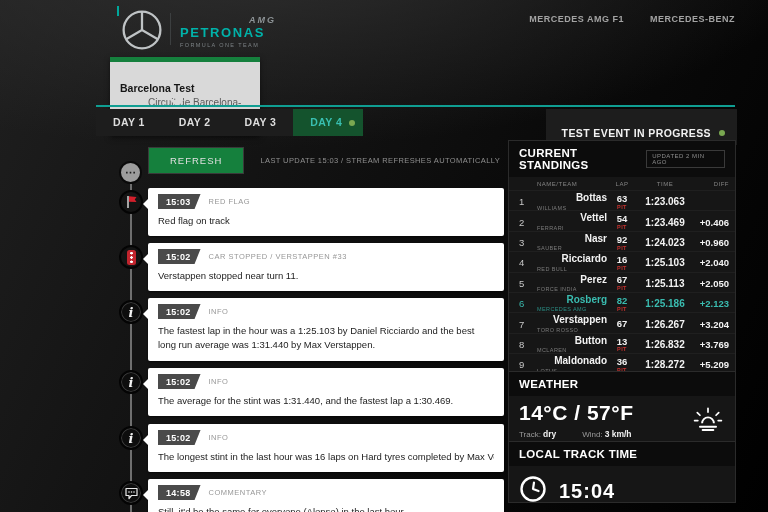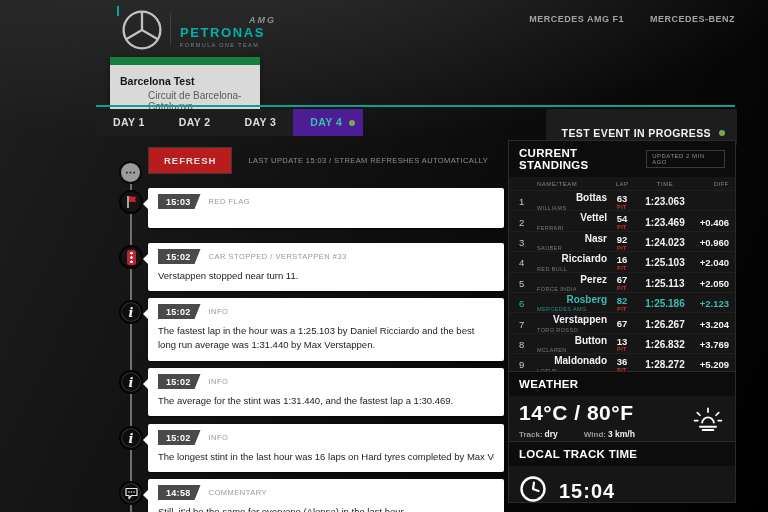--- a/index.html
+++ b/index.html
@@ -25,48 +25,48 @@
   .brand { position:absolute; left:84px; top:15px; width:96px; }
   .brand .amg { text-align:right; font-size:9px; font-weight:bold; font-style:italic; color:#8d9396; letter-spacing:2px; }
   .brand .petronas { font-size:13px; font-weight:bold; color:#00b2a9; letter-spacing:1.6px; margin-top:0px; }
   .brand .fot { font-size:5.5px; color:#7c8285; letter-spacing:1.4px; margin-top:2px; white-space:nowrap; }
   .hdr-links { position:absolute; right:33px; top:14px; display:flex; gap:26px; }
   .hdr-link { font-size:9px; font-weight:bold; color:#a3a3a3; letter-spacing:.5px; cursor:pointer; }
 
   
   .event-card {
     position:absolute; left:110px; top:57px; width:150px;
-    background:#d9d9d9; border-top:8px solid #15803d;
-    padding:10px 10px 7px; box-shadow:0 2px 5px rgba(0,0,0,.5);
+    background:#d9d9d9; border-top:5px solid #15803d;
+    padding:20px 10px 7px; box-shadow:0 2px 5px rgba(0,0,0,.5);
   }
   .event-card .t { font-size:10.5px; font-weight:bold; color:#151515; }
   .event-card .s { font-size:10px; color:#5b5b5b; margin-top:3px;margin-left:28px; }
   .event-card .d { font-size:7px; color:#8f8f8f; margin-top:3px; letter-spacing:.3px; }
   .event-arrow {
     position:absolute; left:170px; top:100px; width:0; height:0;
     border-left:7px solid transparent; border-right:7px solid transparent;
     border-top:7px solid #d9d9d9;
   }
 
   
   .accent-line { position:absolute; left:96px; top:105px; width:639px; height:2px; background:#0f9e92; }
   .tabs { position:absolute; left:96px; top:109px; height:27px; display:flex; background:#1d1d1d; }
   .tab { padding:7px 17px 0; font-size:10.5px; font-weight:bold; color:#dedede; letter-spacing:.4px; cursor:pointer; }
-  .tab.active { background:#4c1d95; color:#39bfb1; padding-right:8px; }
+  .tab.active { background:#14532d; color:#39bfb1; padding-right:8px; }
   .tab .dot { display:inline-block; width:6px; height:6px; border-radius:50%; background:#7aa851; margin-left:7px; vertical-align:middle; }
   .event-status { position:absolute; right:31px; top:109px; height:36px; background:#1d1d1d; padding:14px 12px 0 16px; }
   .event-status .txt { font-size:10.5px; font-weight:bold; color:#f2f2f2; letter-spacing:.4px; }
   .event-status .dot { display:inline-block; width:6px; height:6px; border-radius:50%; background:#7aa851; margin-left:8px; vertical-align:middle; }
 
   
   .refresh-row { position:absolute; left:148px; top:147px; display:flex; align-items:center; }
   .refresh-btn {
-    background:#b91c1c; border:1px solid #3a3a3a; color:#e0e0e0;
-    font-family:"Liberation Sans",sans-serif; font-size:9.5px; font-weight:bold; letter-spacing:1px;
-    padding:7px 15px; cursor:pointer;
+    background:#15803d; border:1px solid #3a3a3a; color:#e0e0e0;
+    font-family:"Liberation Sans",sans-serif; font-size:9.5px; font-weight:normal; letter-spacing:1px;
+    padding:7px 21px; cursor:pointer;
   }
   .update-note { font-size:7.5px; color:#8f8f8f; letter-spacing:.4px; margin-left:16px; }
 
   .timeline { position:absolute; left:130px; top:172px; width:2px; height:340px; background:#6f6f6f; }
   .tl-top {
     position:absolute; left:119px; top:161px; width:23px; height:23px; border-radius:50%;
     background:#9c9c9c; border:2px solid #0a0a0a; color:#1c1c1c;
     font-size:11px; font-weight:bold; line-height:18px; text-align:center; cursor:pointer;
   }
 
@@ -123,21 +123,21 @@
   .srow .time { font-size:10px; font-weight:bold; color:#f3f3f3; text-align:center; }
   .srow .diff { font-size:9.5px; font-weight:bold; color:#f3f3f3; text-align:right; }
   .srow.highlight .pos,.srow.highlight .name,.srow.highlight .lap,
   .srow.highlight .time,.srow.highlight .diff { color:#3abcb0; }
   .srow.highlight .team { color:#2b8e85; }
 
   .weather { top:371px; }
   .weather-body { position:relative; padding:5px 10px 8px; }
   .temp { font-size:21px; font-weight:bold; color:#fff; letter-spacing:.5px; }
   .wx-meta { display:flex; margin-top:4px; }
-  .wx-meta .pair { font-size:8px; color:#9a9a9a; margin-right:26px;font-weight:bold; }
+  .wx-meta .pair { font-size:8px; color:#9a9a9a; margin-right:26px; }
   .wx-meta b { color:#f0f0f0; font-size:8.5px; margin-left:2px; }
   .sun { position:absolute; right:12px; top:10px; }
 
   .localtime { top:441px; height:62px; }
   .lt-body { display:flex; align-items:center; padding:9px 10px; }
   .lt-time { font-size:20px; font-weight:bold; color:#fff; margin-left:12px; letter-spacing:1px; }
 </style>
 </head>
 <body>
 
@@ -194,20 +194,21 @@
     <svg width="13" height="14" viewBox="0 0 13 14">
       <path d="M3 1 V13" stroke="#e3e3e3" stroke-width="1.4"></path>
       <path d="M4 1.2 L11.5 2 L9.8 4.5 L11.5 7 L4 6.8 Z" fill="#d31f2b"></path>
     </svg>
   </div>
   <div class="card">
     <div class="card-head">
       <span class="time-badge">15:03</span>
       <span class="evt-label">RED FLAG</span>
     </div>
+    <div class="card-body">Red flag on track</div>
   </div>
 </div>
 
 <div class="feed-item one-line" style="top:243px">
   <div class="node">
       <div class="cs-board"></div>
     </div>
   <div class="card">
     <div class="card-head">
       <span class="time-badge">15:02</span>
@@ -404,21 +405,21 @@
     <span class="time">1:28.272</span>
     <span class="diff">+5.209</span>
   </div>
 </div>
 
 <div class="panel weather">
   <div class="panel-head">
       <span class="panel-title">WEATHER</span>
     </div>
   <div class="weather-body">
-    <div class="temp">14°C / 80°F</div>
+    <div class="temp">14°C / 57°F</div>
     <div class="sun">
       <svg width="30" height="26" viewBox="0 0 28 24">
         <path d="M14 5.5 V2 M6.5 8.5 L4 6 M21.5 8.5 L24 6 M4.5 13.5 H1.5 M23.5 13.5 H26.5" stroke="#fff" stroke-width="1.6" stroke-linecap="round"></path>
         <path d="M8.5 16 a5.5 5.5 0 0 1 11 0" fill="none" stroke="#fff" stroke-width="1.8"></path>
         <path d="M6.5 19.2 H21.5 M9 22.2 H19" stroke="#fff" stroke-width="1.8" stroke-linecap="round"></path>
       </svg>
     </div>
     <div class="wx-meta">
       <span class="pair"><span>Track:</span><b>dry</b></span>
       <span class="pair"><span>Wind:</span><b>3 km/h</b></span>

